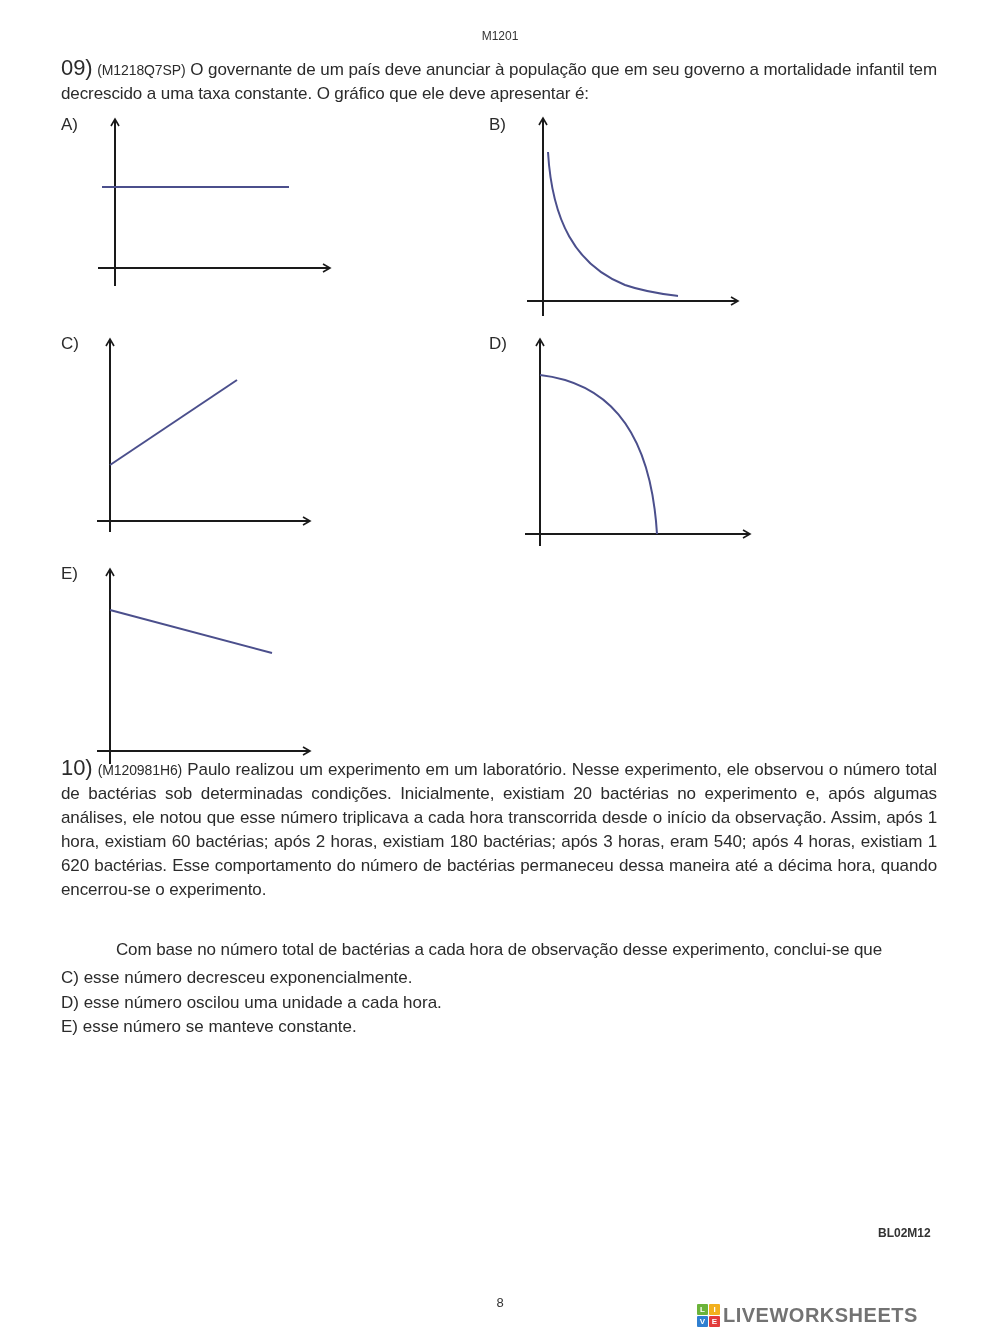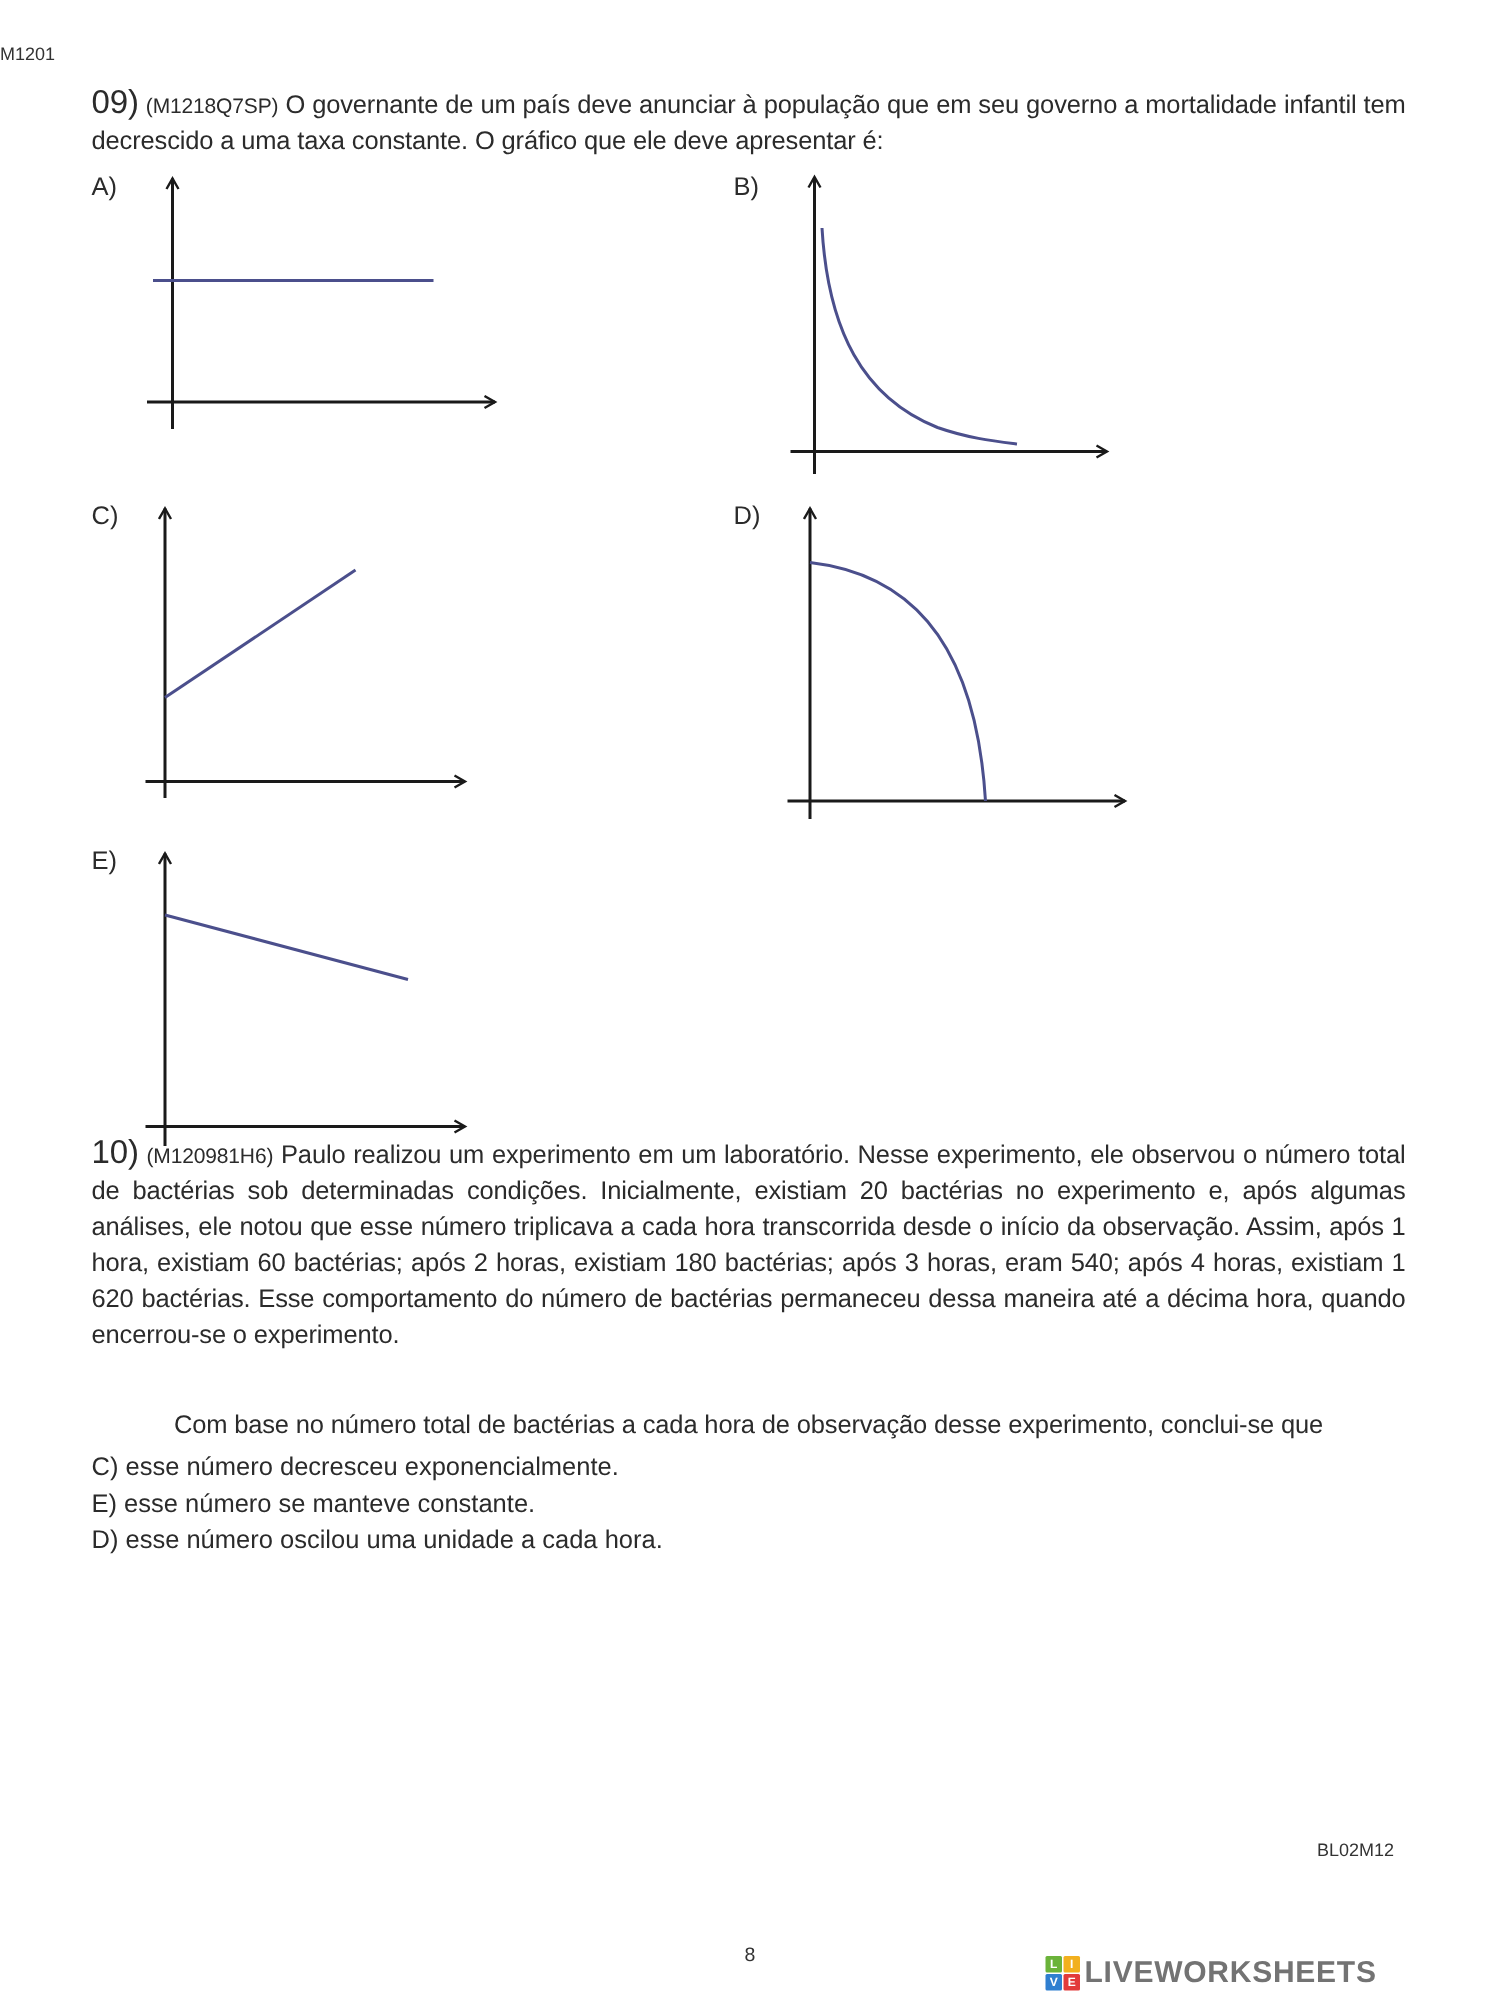--- a/index.html
+++ b/index.html
@@ -1,28 +1,28 @@
 <!DOCTYPE html>
 <html><head>
 <meta charset="utf-8">
 <style>
   html, body { margin: 0; padding: 0; background: #ffffff; }
   body { width: 1000px; height: 1337px; position: relative; overflow: hidden;
          font-family: "Liberation Sans", sans-serif; color: #2a2a2a; }
   .abs { position: absolute; }
-  .header-code { left: 0; width: 1000px; top: 29px; font-size: 12px; color: #333; }
+  .header-code { left: 0; width: 1000px; top: 29px; text-align: center; font-size: 12px; color: #333; }
   .qtext { left: 61px; width: 876px; font-size: 17px; line-height: 24px; text-align: justify; color: #2b2b2b; letter-spacing: -0.1px; }
   .qtext .num { font-size: 22px; }
   .qtext .code { font-size: 14px; }
   .opt-label { font-size: 17px; color: #2b2b2b; }
   .graphs { left: 0; top: 0; width: 1000px; height: 800px; pointer-events: none; }
   .choice { font-size: 17px; line-height: 24.5px; color: #2b2b2b; }
   .choices { left: 61px; top: 966px; }
   .page-num { left: 0; width: 1000px; top: 1295px; text-align: center; font-size: 13px; color: #333; }
-  .footer-code { left: 878px; top: 1226px; font-size: 12px; color: #333; }
+  .footer-code { left: 878px; top: 1226px; font-size: 12px; color: #333; font-weight: bold; }
   .logo { left: 697px; top: 1302px; display: flex; align-items: center; }
   .logo-tiles { display: grid; grid-template-columns: 11px 11px; grid-template-rows: 11px 11px; gap: 1px; margin-right: 3px; }
   .tile { font-size: 8px; font-weight: bold; color: #fff; display: flex; align-items: center; justify-content: center; border-radius: 1px; }
   .logo-text { font-size: 20px; font-weight: bold; color: #737373; letter-spacing: 0.5px; line-height: 26px; }
 </style>
 </head>
 <body>
 
 <div class="abs header-code">M1201</div>
 
@@ -78,22 +78,22 @@
 
 <div class="abs qtext" style="top:756px;">
   <span class="num">10)</span>
   <span class="code">(M120981H6)</span>
   <span>Paulo realizou um experimento em um laboratório. Nesse experimento, ele observou o número total de bactérias sob determinadas condições. Inicialmente, existiam 20 bactérias no experimento e, após algumas análises, ele notou que esse número triplicava a cada hora transcorrida desde o início da observação. Assim, após 1 hora, existiam 60 bactérias; após 2 horas, existiam 180 bactérias; após 3 horas, eram 540; após 4 horas, existiam 1 620 bactérias. Esse comportamento do número de bactérias permaneceu dessa maneira até a décima hora, quando encerrou-se o experimento.</span>
 </div>
 <div class="abs qtext" style="top:938px; text-align:center;">Com base no número total de bactérias a cada hora de observação desse experimento, conclui-se que</div>
 
 <div class="abs choices">
   <div class="choice">C) esse número decresceu exponencialmente.</div>
+  <div class="choice">D) esse número oscilou uma unidade a cada hora.</div>
   <div class="choice">E) esse número se manteve constante.</div>
-  <div class="choice">D) esse número oscilou uma unidade a cada hora.</div>
 </div>
 
 <div class="abs page-num">8</div>
 <div class="abs footer-code">BL02M12</div>
 <div class="abs logo">
   <div class="logo-tiles">
     <span class="tile" style="background:#6bb33a;">L</span>
     <span class="tile" style="background:#f2b01e;">I</span>
     <span class="tile" style="background:#2f7fd0;">V</span>
     <span class="tile" style="background:#e23b3b;">E</span>

